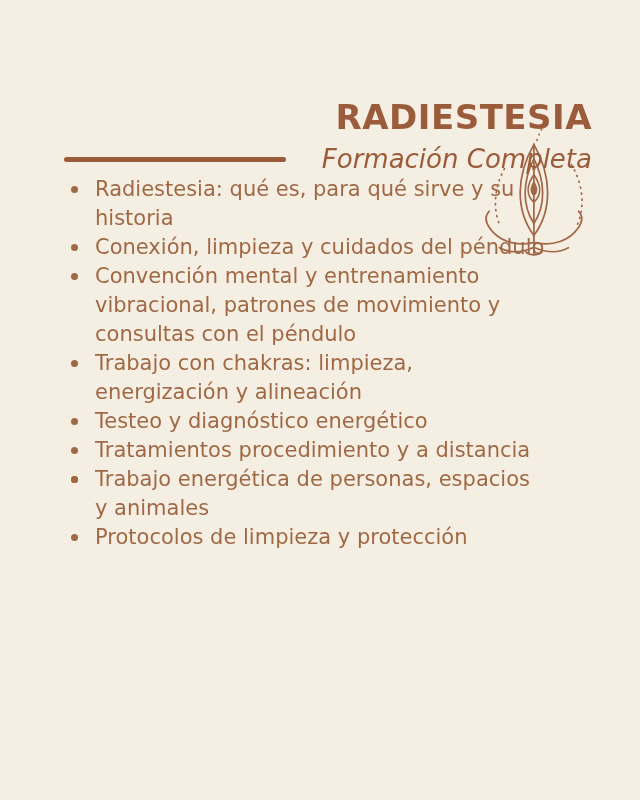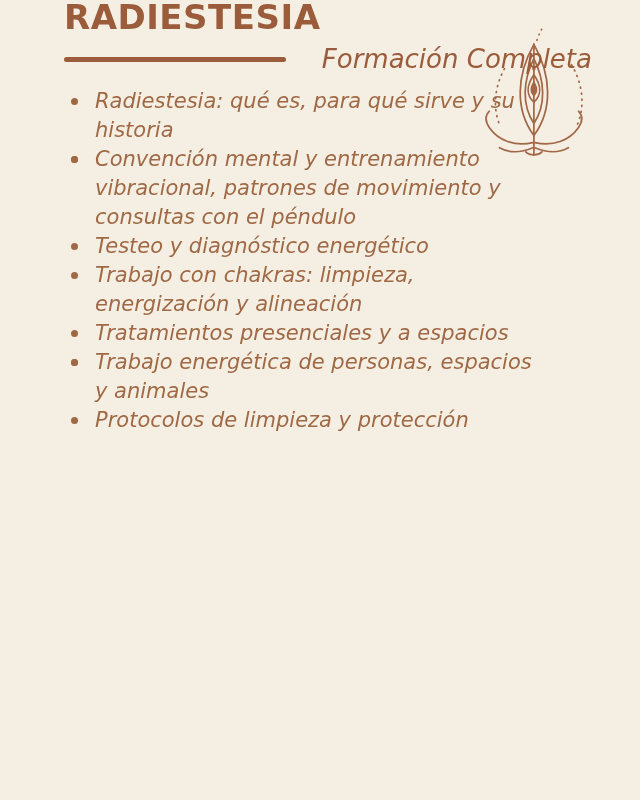--- a/index.html
+++ b/index.html
@@ -13,25 +13,27 @@
     width: 640px; height: 800px;
     position: relative;
     padding: 0 48px 0 64px;
   }
   .feather-wrap {
     position: absolute;
     top: 22px; right: 28px;
     width: 142px; height: 142px;
   }
   .title {
+    margin-top: 100px;
     font-size: 34px;
     font-weight: bold;
     letter-spacing: 0.5px;
     line-height: 1;
     color: var(--accent, #9A5C3B);
+    text-align: right;
   }
   .subhead-row {
     margin-top: 9px;
     display: flex;
     align-items: center;
     justify-content: space-between;
   }
   .divider {
     width: 222px; height: 5px;
     border-radius: 3px;
@@ -40,24 +42,23 @@
   }
   .subtitle {
     font-size: 26px;
     font-style: italic;
     font-weight: 500;
     line-height: 32px;
     color: var(--accent, #9A5C3B);
     white-space: nowrap;
   }
   .topics {
-    margin-top: 12px;
+    margin-top: 0;
     list-style: none;
     color: var(--body, #A06945);
-    font-style: italic;
   }
   .topics li {
     position: relative;
     padding-left: 31px;
     max-width: 481px;
     font-size: 21px;
     line-height: 29px;
   }
   .bullet {
     position: absolute;
@@ -110,40 +111,41 @@
 
   <ul class="topics">
     <li>
       <span class="bullet"></span>
       <span>Radiestesia: qué es, para qué sirve y su historia</span>
     </li>
 
 
     <li>
       <span class="bullet"></span>
+      <span>Conexión, limpieza y cuidados del péndulo</span>
     </li>
 
     <li>
       <span class="bullet"></span>
       <span>Convención mental y entrenamiento vibracional, patrones de movimiento y consultas con el péndulo</span>
     </li>
 
     <li>
       <span class="bullet"></span>
+      <span>Trabajo con chakras: limpieza, energización y alineación</span>
+    </li>
+
+    <li>
+      <span class="bullet"></span>
       <span>Testeo y diagnóstico energético</span>
     </li>
 
     <li>
       <span class="bullet"></span>
-      <span>Trabajo con chakras: limpieza, energización y alineación</span>
-    </li>
-
-    <li>
-      <span class="bullet"></span>
-      <span>Tratamientos presenciales y a espacios</span>
+      <span>Tratamientos procedimiento y a distancia</span>
     </li>
 
 
     <li>
       <span class="bullet"></span>
     </li>
 
     <li>
       <span class="bullet"></span>
       <span>Trabajo energética de personas, espacios y animales</span>

